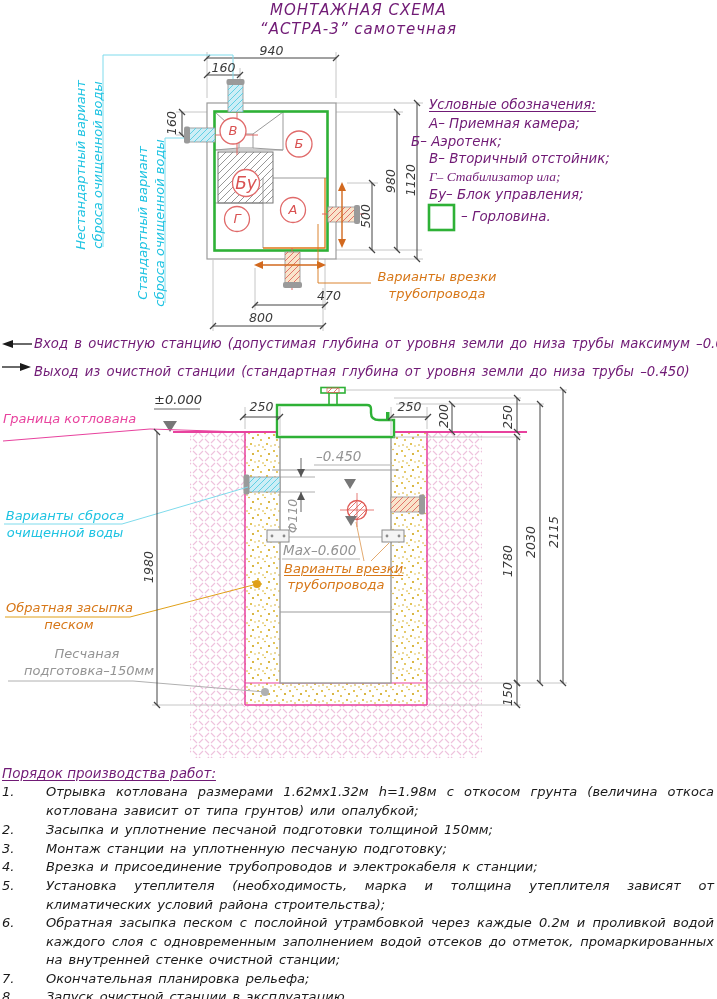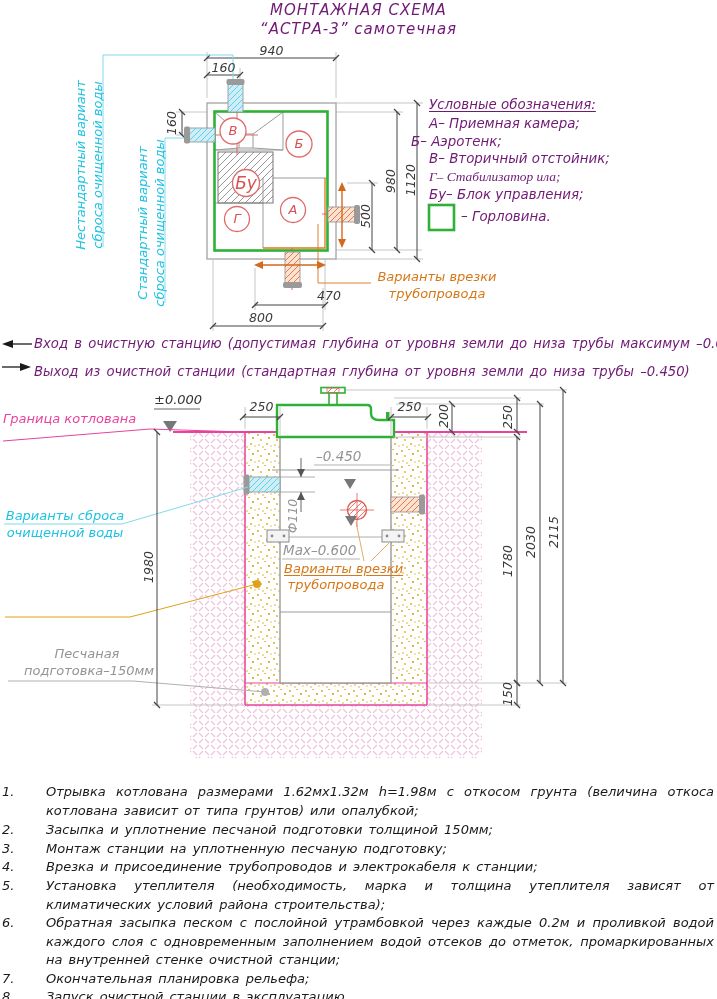--- a/index.html
+++ b/index.html
@@ -302,20 +302,24 @@
 
 <div class="t note" style="left:34px;top:336px;">Вход в очистную станцию (допустимая глубина от уровня земли до низа трубы максимум –0.600)</div>
 <div class="t note" style="left:34px;top:348px;margin-top:16px;">Выход из очистной станции (стандартная глубина от уровня земли до низа трубы –0.450)</div>
 
 <div class="t" style="left:154px;top:392px;font-size:13px;color:#333;">±0.000</div>
 <div class="t mag" style="left:3px;top:411px;font-size:13px;">Граница котлована</div>
 <div class="t cyan lbl2 c" style="left:5px;top:507px;width:120px;font-size:13px;">
   <div>Варианты сброса</div>
   <div>очищенной воды</div>
 </div>
+<div class="t org lbl2 c" style="left:6px;top:599px;width:126px;font-size:13px;">
+  <div>Обратная засыпка</div>
+  <div>песком</div>
+</div>
 <div class="t gry lbl2 c" style="left:24px;top:645px;width:126px;font-size:13px;">
   <div>Песчаная</div>
   <div>подготовка–150мм</div>
 </div>
 
 <div class="t dimtxt c" style="left:243px;top:399px;width:37px;">250</div>
 <div class="t dimtxt c" style="left:391px;top:399px;width:37px;">250</div>
 <div class="t dimtxt c rot" style="left:424px;top:408px;width:40px;">200</div>
 <div class="t dimtxt c rot" style="left:488px;top:409px;width:40px;">250</div>
 <div class="t dimtxt c rot" style="left:488px;top:553px;width:40px;">1780</div>
@@ -323,20 +327,21 @@
 <div class="t dimtxt c rot" style="left:534px;top:524px;width:40px;">2115</div>
 <div class="t dimtxt c rot" style="left:488px;top:686px;width:40px;">150</div>
 <div class="t dimtxt c rot" style="left:129px;top:559px;width:40px;">1980</div>
 
 <div class="t gry" style="left:316px;top:448px;font-size:13.5px;">–0.450</div>
 <div class="t gry c rot" style="left:271px;top:508px;width:44px;font-size:12.5px;">Ф110</div>
 <div class="t gry" style="left:283px;top:542px;font-size:13.5px;">Max–0.600</div>
 <div class="t org c uline" style="left:284px;top:561px;width:104px;font-size:13px;">Варианты врезки</div>
 <div class="t org c" style="left:284px;top:577px;width:104px;font-size:13px;">трубопровода</div>
 
+<div class="t uline" style="left:2px;top:765px;font-size:13.5px;">Порядок производства работ:</div>
 <div class="proc-row" style="top:783px;">
   <span class="proc-num">1.</span>
   <div class="proc-text">Отрывка котлована размерами 1.62мх1.32м h=1.98м с откосом грунта (величина откоса котлована зависит от типа грунтов) или опалубкой;</div>
 </div>
 <div class="proc-row" style="top:821px;">
   <span class="proc-num">2.</span>
   <div class="proc-text">Засыпка и уплотнение песчаной подготовки толщиной 150мм;</div>
 </div>
 <div class="proc-row" style="top:840px;">
   <span class="proc-num">3.</span>

